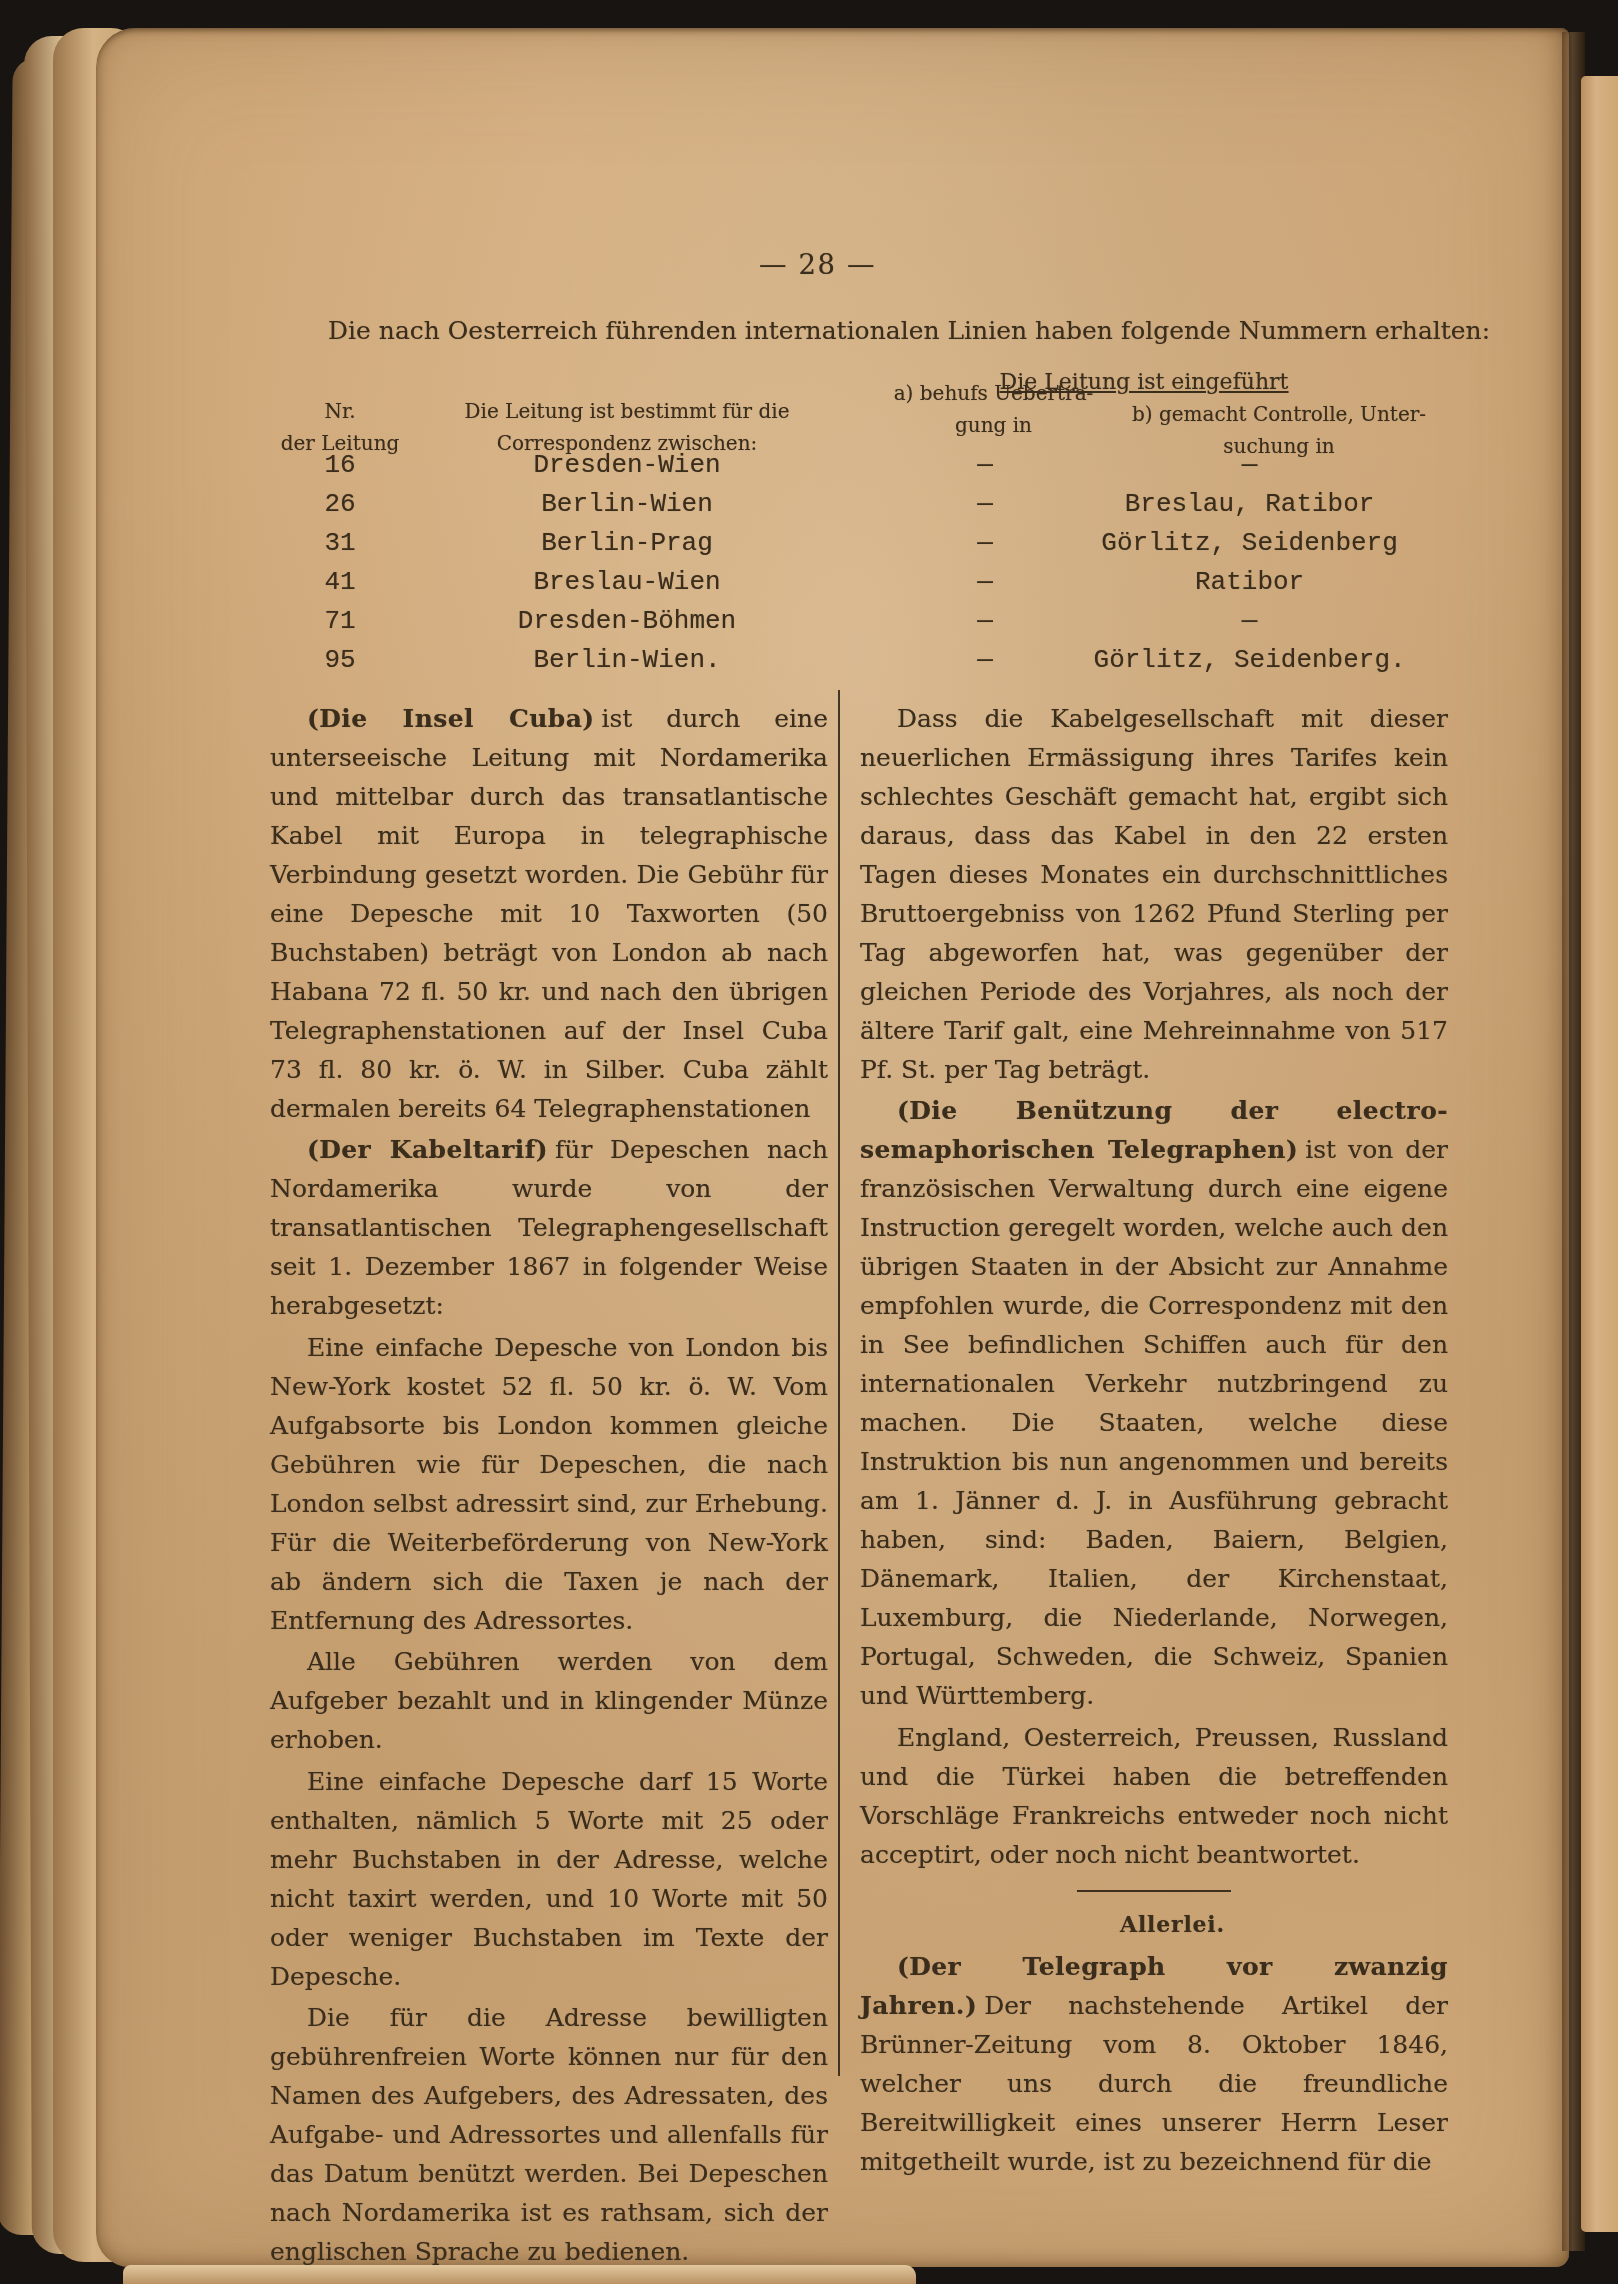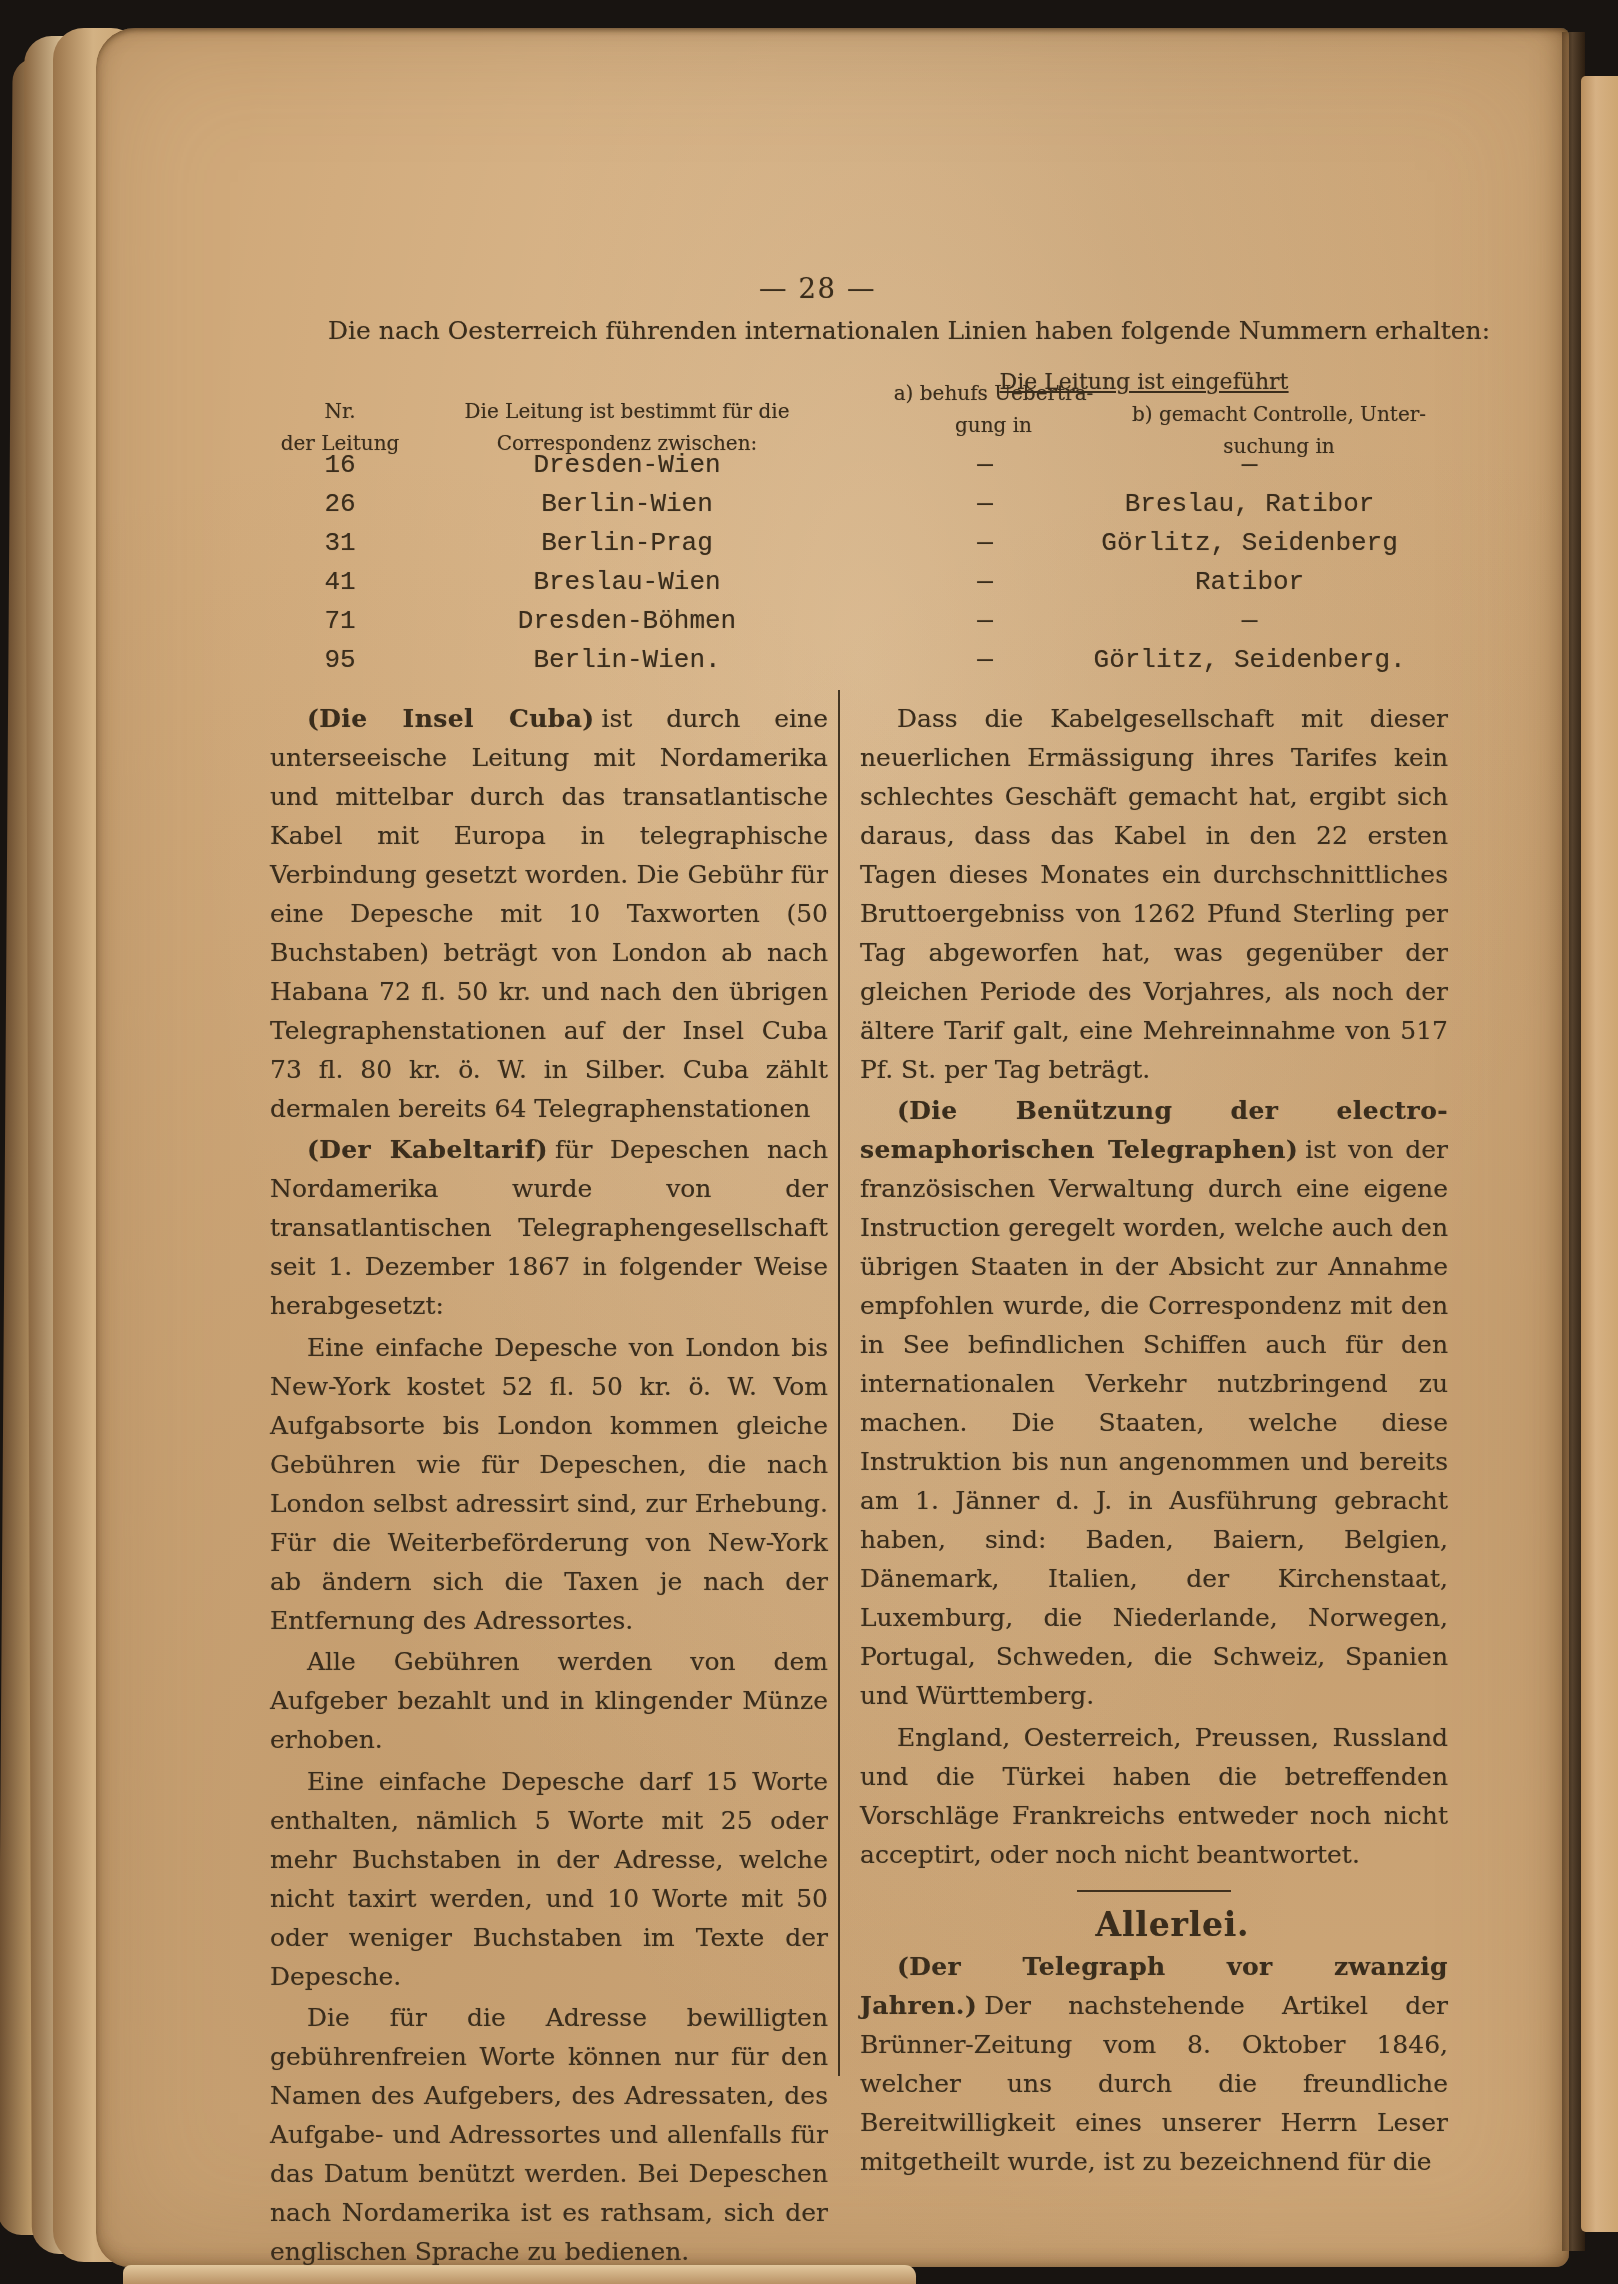--- a/index.html
+++ b/index.html
@@ -48,21 +48,21 @@
   }
   .bottom-sliver{
     position:absolute;left:123px;top:2265px;width:793px;height:18.6px;
     background:linear-gradient(180deg,#e2c89e,#b99265);
     border-radius:8px 11.3px 0 0;
   }
   
   .ink{color:#3a2d1c;text-shadow:0 0 0.8px rgba(58,45,28,.45);}
   .pagenum{
     position:absolute;left:688px;top:248px;width:259px;
-    text-align:center;font-size:27.5px;letter-spacing:1.6px;margin-top:24px;
+    text-align:center;font-size:27.5px;letter-spacing:1.6px;
   }
   .intro{
     position:absolute;left:328px;top:316px;width:1127px;
     font-size:25px;white-space:nowrap;
   }
   .thead span{display:block;}
   .th{position:absolute;text-align:center;font-size:20px;line-height:32px;}
   .th-col1{left:267px;top:395px;width:146px;}
   .th-col2{left:437px;top:395px;width:380px;}
   .th-col34{left:864px;top:366px;width:560px;font-size:22px;text-decoration:underline;}
@@ -84,21 +84,21 @@
   .col p{margin:0 0 2.4px 0;text-indent:37px;}
   .col-left{left:270px;width:558px;}
   .col-right{left:860px;width:588px;}
   .plead{font-weight:700;}
   .plead:not(:empty){margin-right:.28em;letter-spacing:0.4px;}
   .midrule{
     width:154px;height:2.4px;background:rgba(48,36,20,.9);
     margin:16px auto 13px auto;border:none;
   }
   .section-heading{
-    font-size:33px;font-weight:700;text-align:center;
+    font-size:22px;font-weight:700;text-align:center;
     margin:0 0 13px 0;letter-spacing:0.8px;text-indent:0;
   }
 </style>
 </head>
 <body>
 
 <div class="edge-strip strip-a"></div>
 <div class="edge-strip strip-b"></div>
 <div class="edge-strip strip-c"></div>
 <div class="page-main"></div>

